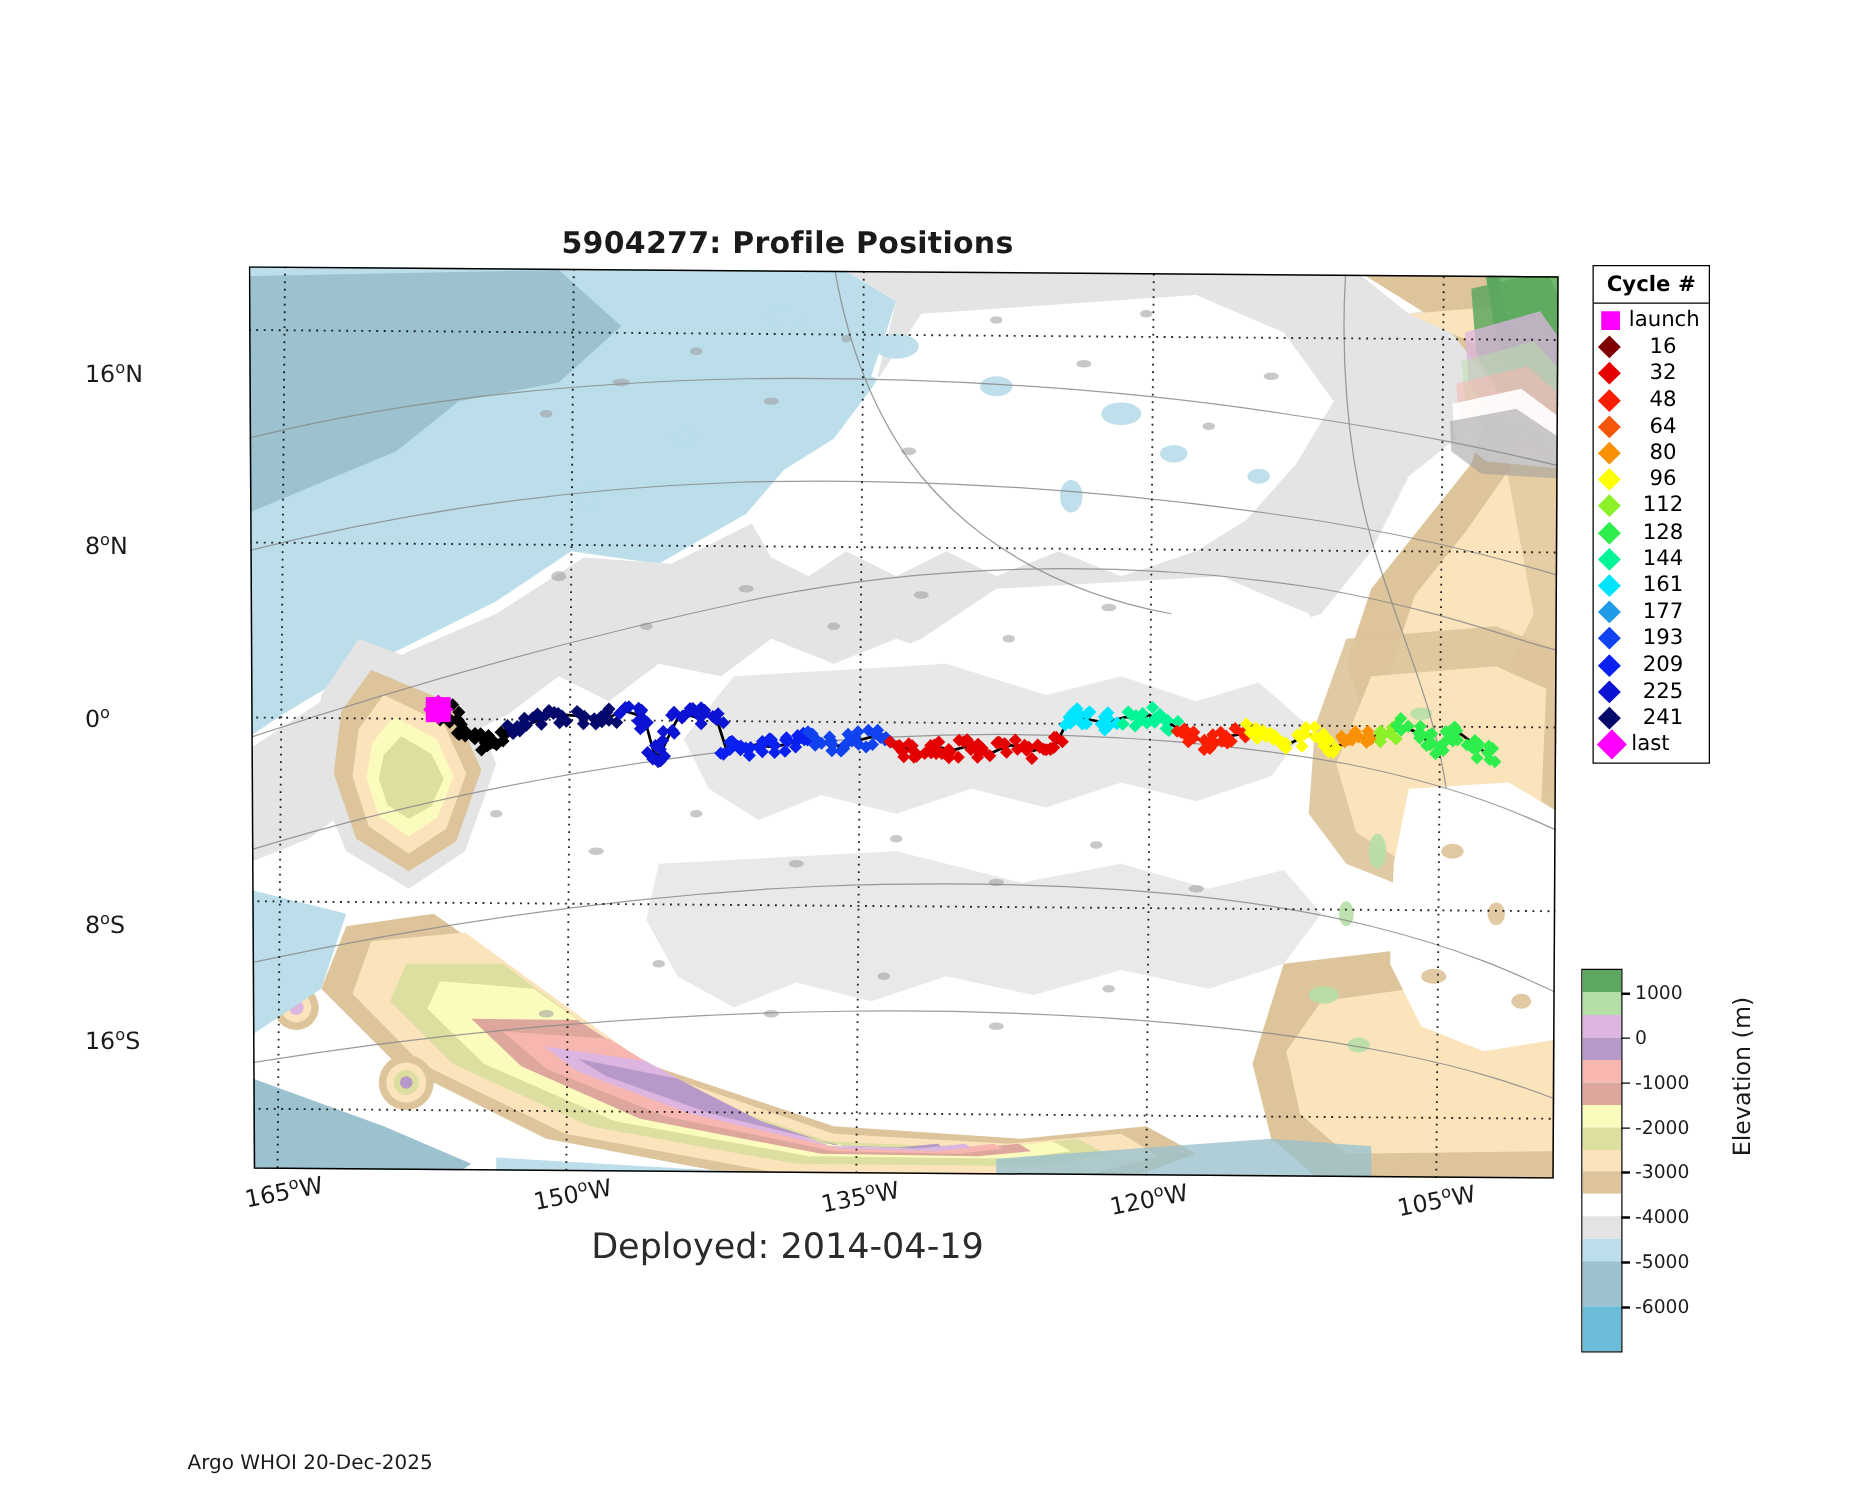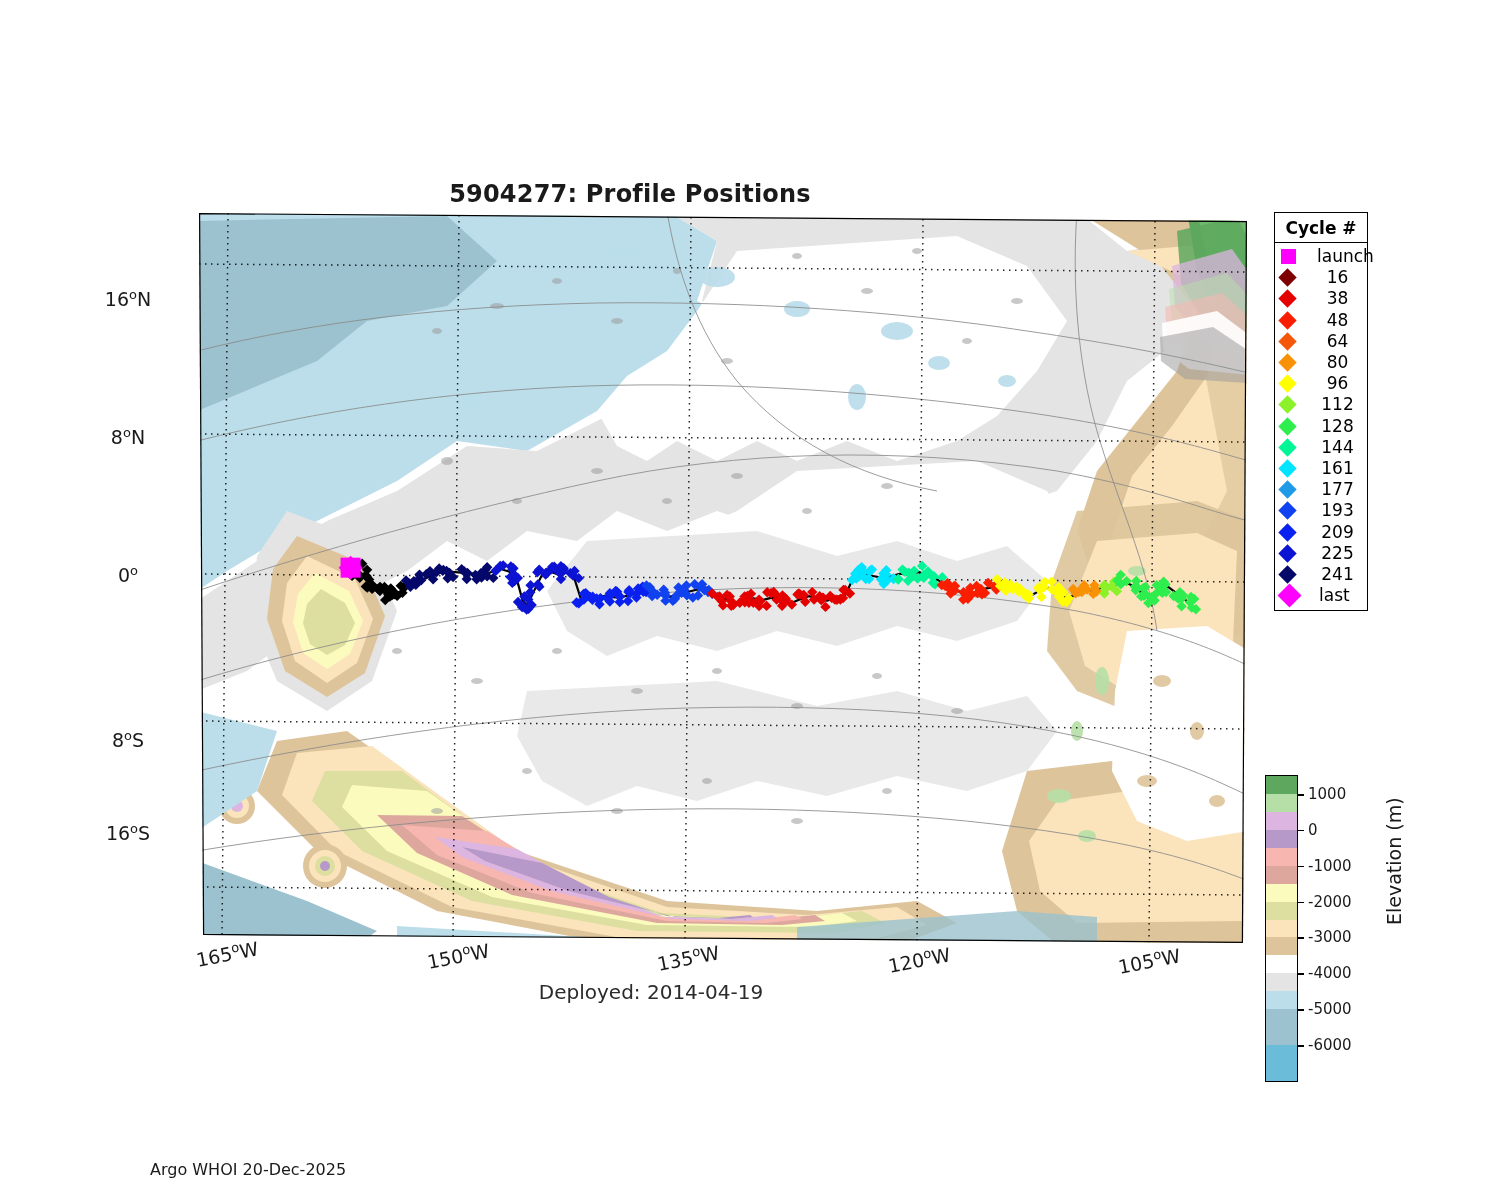--- a/index.html
+++ b/index.html
@@ -20,53 +20,53 @@
   
   #map-frame{
     left:197px;top:211px;width:1052px;height:734px;
     overflow:hidden;background:#ffffff;
   }
   #map-clip{position:absolute;inset:0;overflow:hidden;}
   #map-svg{position:absolute;left:0;top:0;}
 
   
   .ytick-label{
-    font-size:19px;color:#1a1a1a;text-align:center;width:120px;
+    font-size:19px;color:#1a1a1a;text-align:left;width:120px;
   }
   .ytick-label sup{font-size:13px;vertical-align:super;}
   .xtick-label{
     font-size:19px;color:#1a1a1a;
     transform:rotate(-11deg);transform-origin:left top;
     white-space:nowrap;
   }
   .xtick-label sup{font-size:13px;vertical-align:super;}
 
   
   #deployed-caption{
     left:0;top:980px;width:1260px;text-align:center;
-    font-size:20px;color:#2b2b2b;padding-left:21px;
+    font-size:28px;color:#2b2b2b;
   }
   
   #footer-credit{
     left:150px;top:1160px;font-size:16px;color:#1a1a1a;
   }
 
   
   #legend-box{
     left:1274px;top:212px;width:94px;
     border:1.4px solid #000;background:#fff;
     padding:0;box-sizing:border-box;
   }
   #legend-title{
     font-size:17px;font-weight:bold;text-align:center;color:#000;
     padding:5px 0 4px 0;border-bottom:1.4px solid #000;
   }
   #legend-items{padding:3px 0 4px 0;}
   .legend-row{
-    display:flex;align-items:center;height:21.2px;padding-left:6px;gap:14px;
+    display:flex;align-items:center;height:21.2px;padding-left:6px;
   }
   .legend-swatch{
     width:13px;height:13px;flex:0 0 13px;margin-right:4px;
   }
   .sw-square{width:15px;height:15px;flex:0 0 15px;}
   .sw-diamond{transform:rotate(45deg);}
   .sw-diamond-lg{width:17px;height:17px;flex:0 0 17px;transform:rotate(45deg);}
   .legend-label{
     font-size:17px;color:#000;line-height:1;flex:1;text-align:center;
     padding-right:4px;
@@ -717,21 +717,21 @@
       <div class="legend-row">
         <div class="legend-swatch sw-square" style="background: rgb(255, 0, 255);"></div>
         <div class="legend-label left-al">launch</div>
       </div>
       <div class="legend-row">
         <div class="legend-swatch sw-diamond" style="background: rgb(127, 0, 0);"></div>
         <div class="legend-label">16</div>
       </div>
       <div class="legend-row">
         <div class="legend-swatch sw-diamond" style="background: rgb(229, 0, 0);"></div>
-        <div class="legend-label">38</div>
+        <div class="legend-label">32</div>
       </div>
       <div class="legend-row">
         <div class="legend-swatch sw-diamond" style="background: rgb(250, 30, 0);"></div>
         <div class="legend-label">48</div>
       </div>
       <div class="legend-row">
         <div class="legend-swatch sw-diamond" style="background: rgb(244, 86, 10);"></div>
         <div class="legend-label">64</div>
       </div>
       <div class="legend-row">

